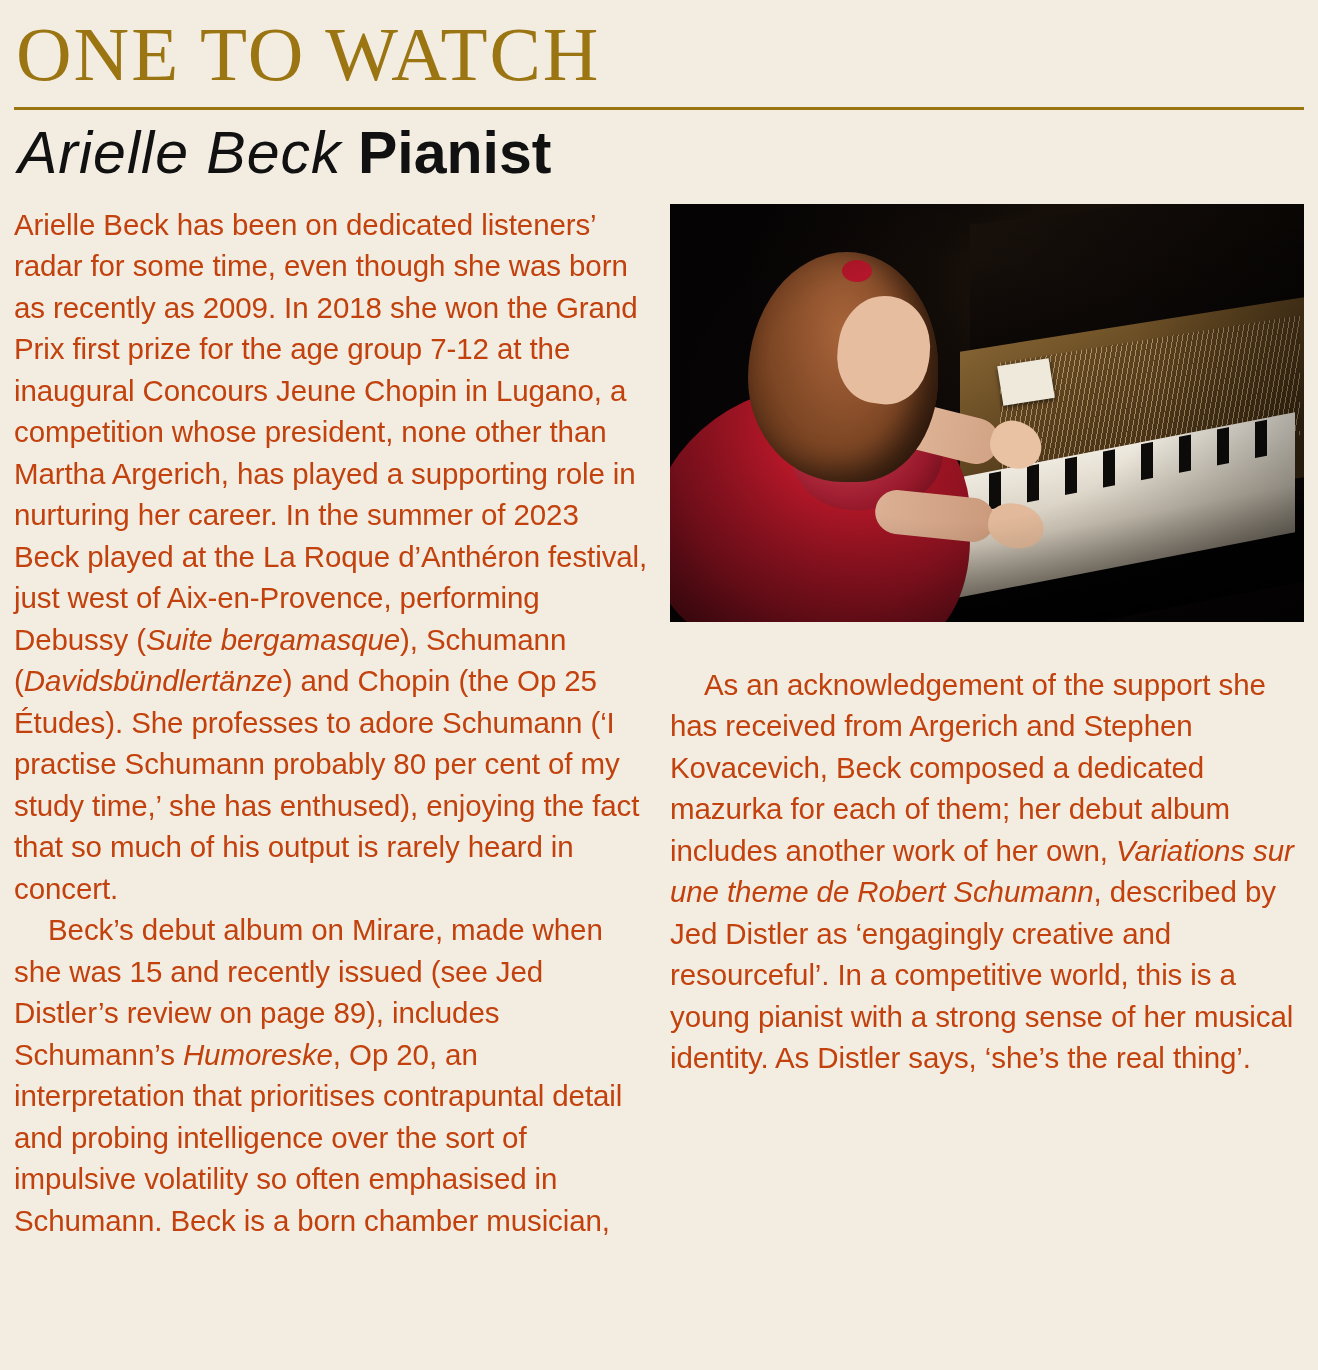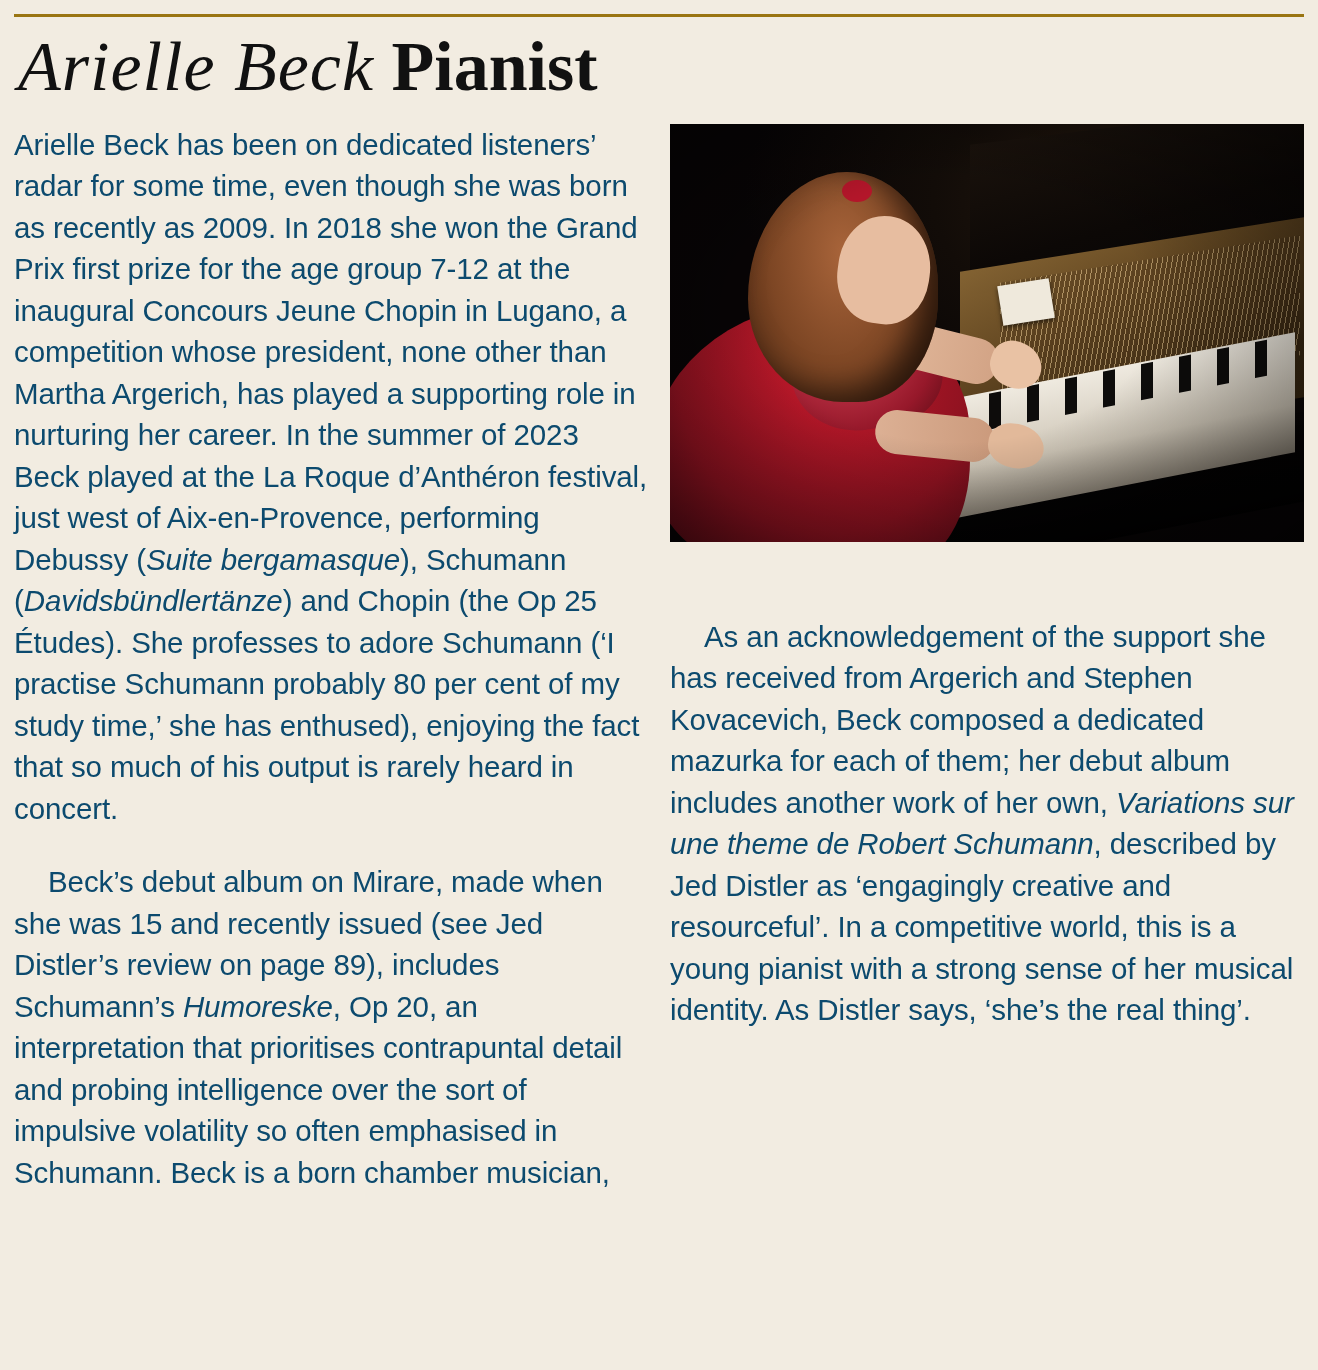--- a/index.html
+++ b/index.html
@@ -32,22 +32,22 @@
     padding-left: 2px;
     white-space: nowrap;
   }
   .rule {
     height: 3px;
     background: #9a7512;
     margin-top: 14px;
     margin-bottom: 6px;
   }
   .headline {
-    font-family: Liberation Serif, serif;
-    font-size: 70px;
+    font-family: Liberation Sans, sans-serif;
+    font-size: 59px;
     line-height: 1.15;
     padding-left: 4px;
     padding-top: 4px;
     white-space: nowrap;
   }
   .headline .name {
     font-style: italic;
     font-weight: 400;
     letter-spacing: 1px;
   }
@@ -256,33 +256,33 @@
     position: absolute;
     right: 0;
     top: 460px;
     width: 634px;
   }
   p.body {
     margin: 0;
     font-size: 29.5px;
     line-height: 41.5px;
     letter-spacing: -0.1px;
-    color: #0c4a6e;
+    color: #c2410c;
   }
   p.body.indent {
     text-indent: 34px;
-    margin-top: 32px;
   }
   .it { font-style: italic; }
 </style>
 </head>
 <body>
 
 <div class="page">
 
+  <div class="kicker">ONE TO WATCH</div>
   <div class="rule"></div>
 
   <div class="headline">
     <span class="name">Arielle Beck</span><span> </span><span class="role">Pianist</span>
   </div>
 
   <div class="body-area">
 
     <div class="photo">
       <div class="stage-bg"></div>

